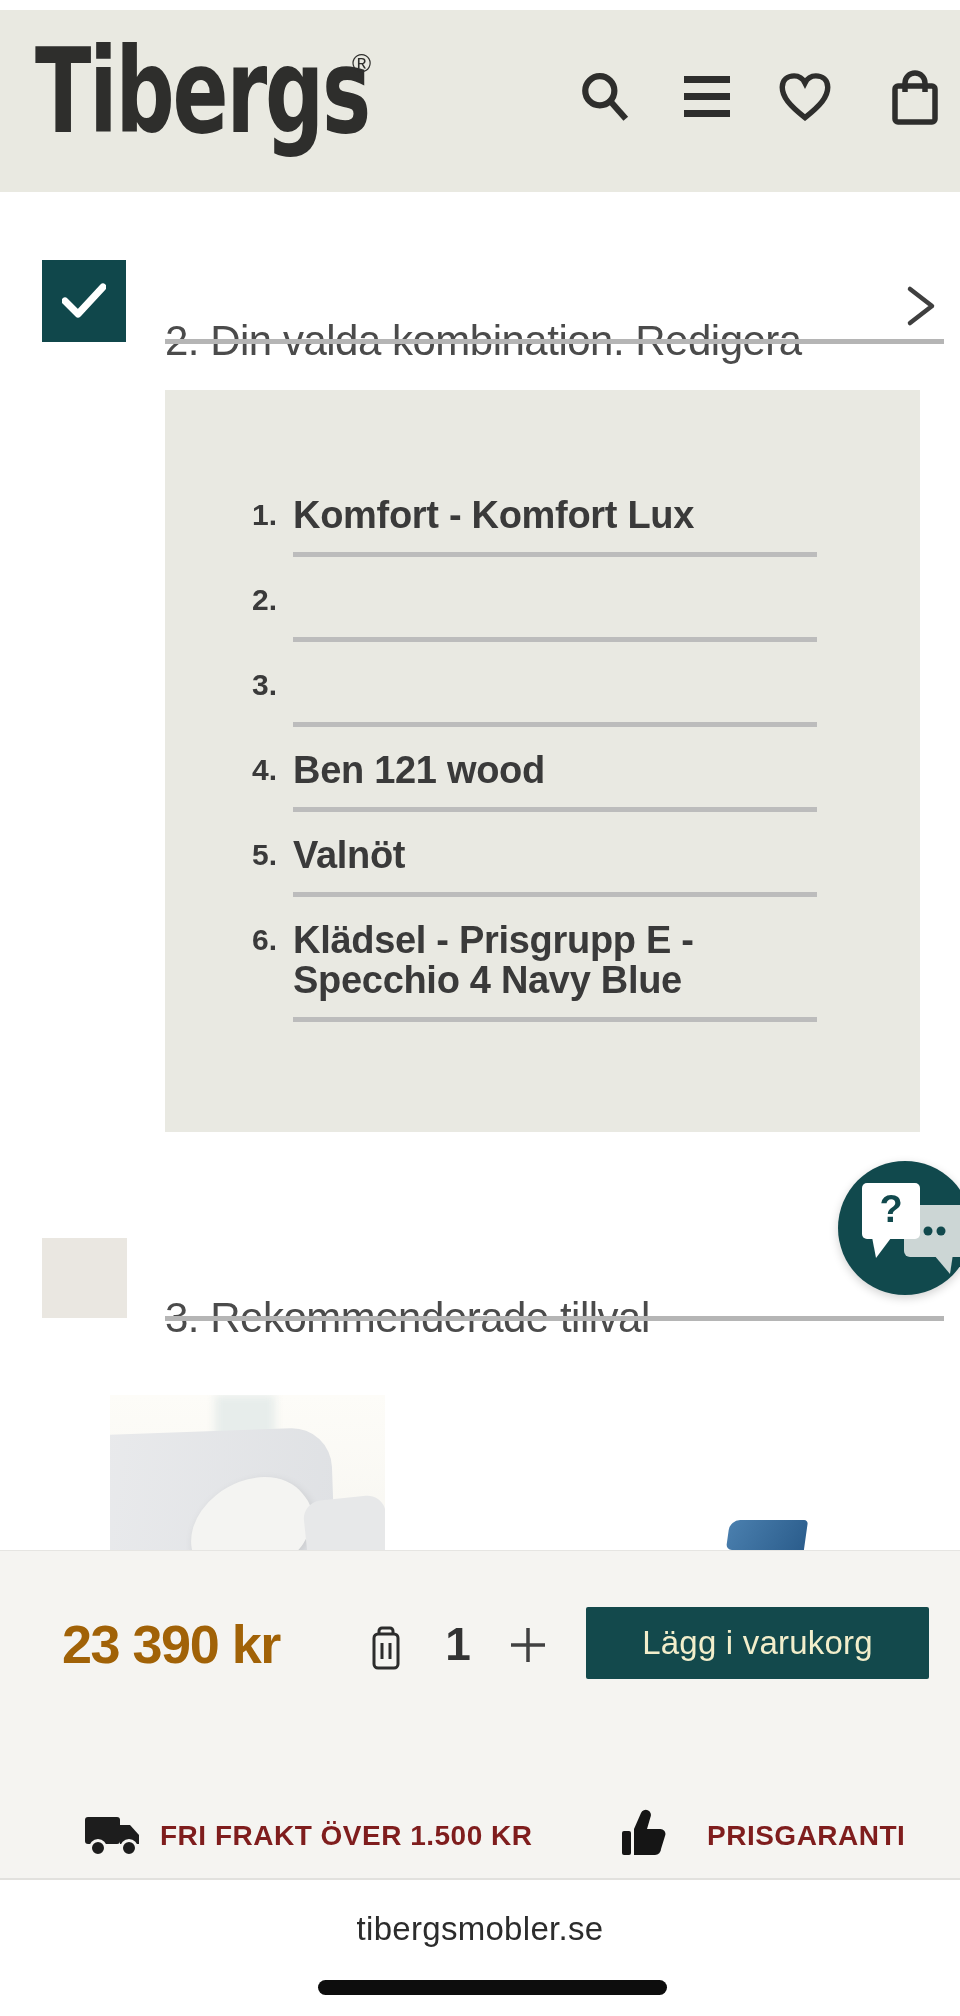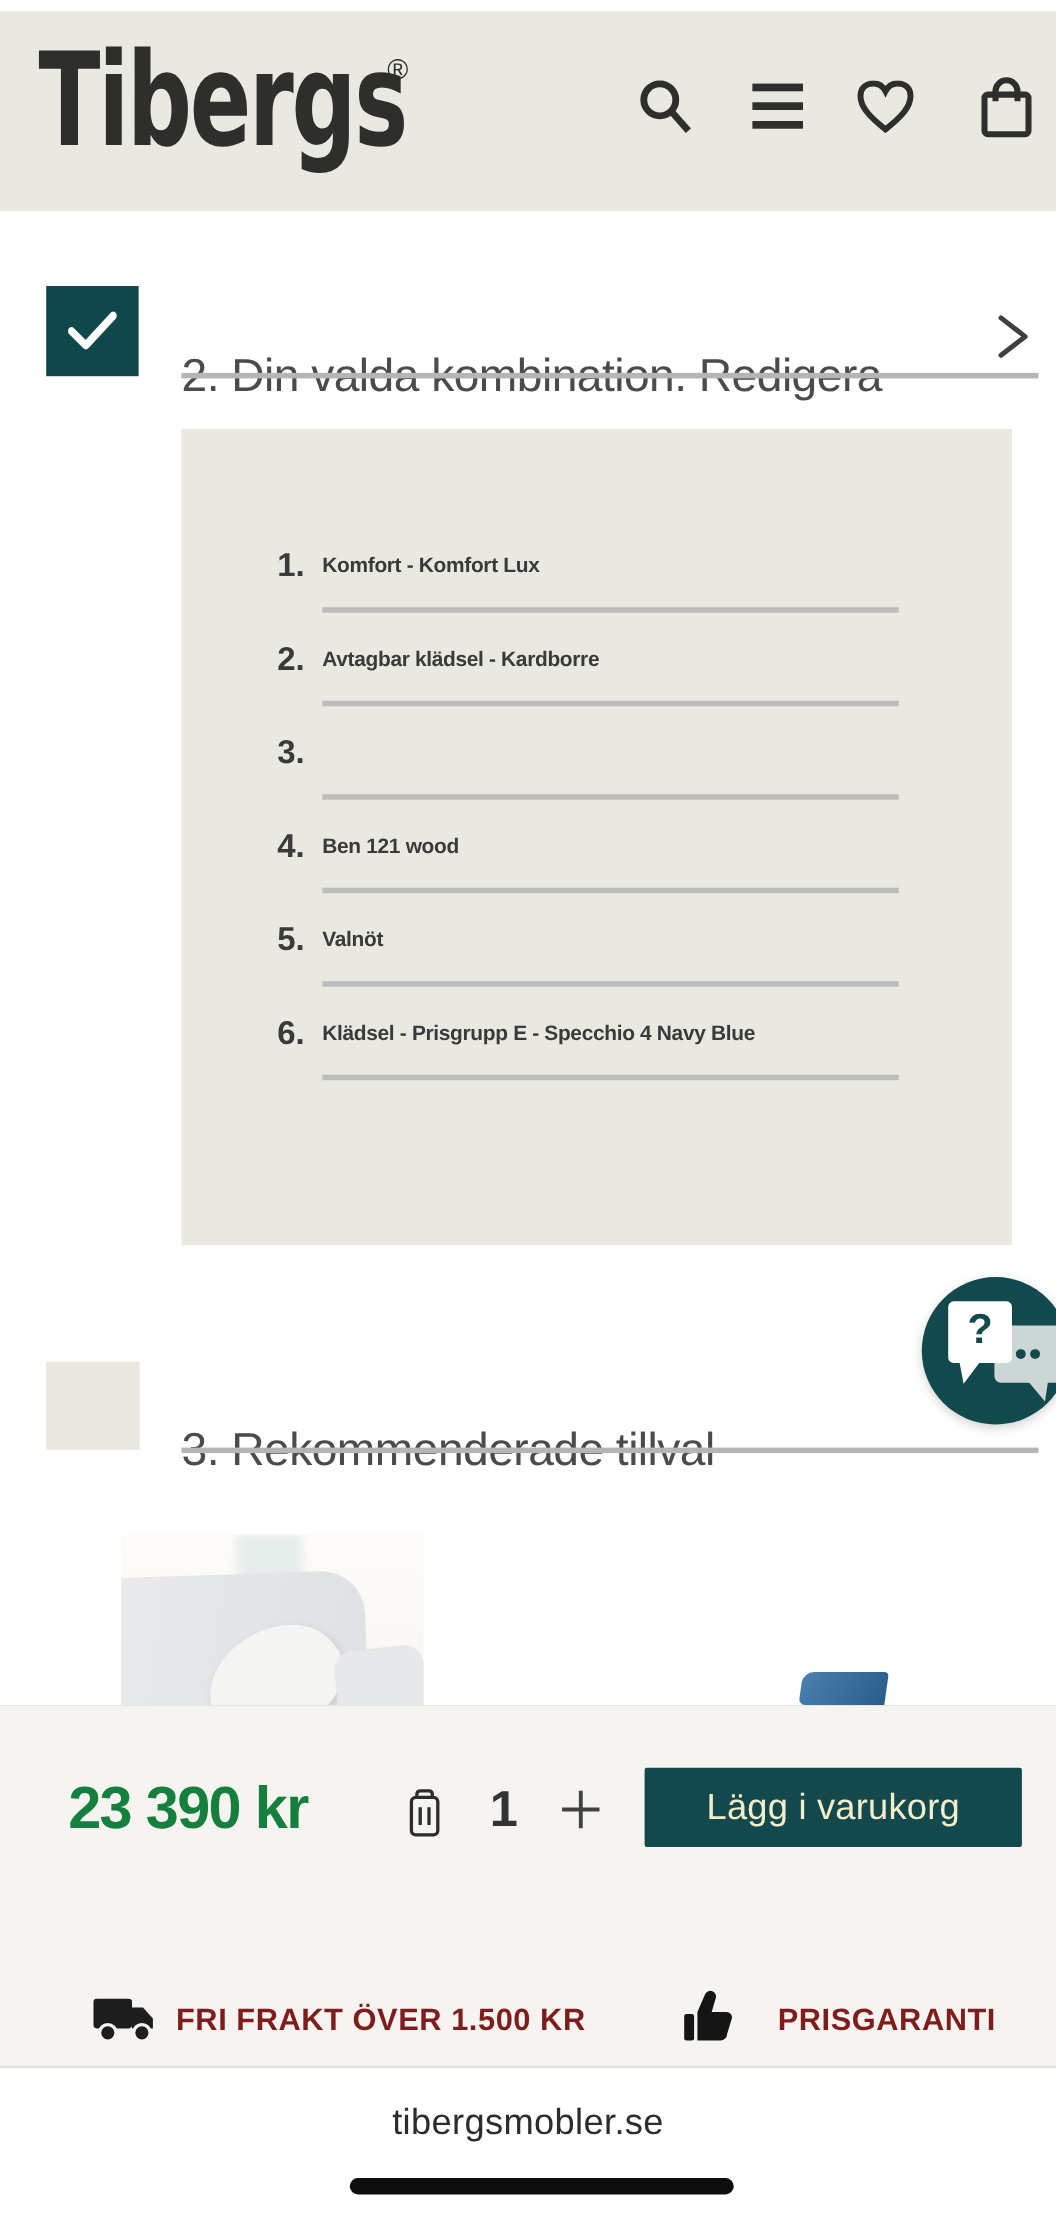--- a/index.html
+++ b/index.html
@@ -27,21 +27,21 @@
   .chevron{left:904px;top:284px;width:34px;height:44px;cursor:pointer;}
   .sec-underline{left:165px;width:779px;height:5px;background:#b5b5b5;}
   .u2{top:339px;} .u3{top:1316px;}
 
   
   .panel{left:165px;top:390px;width:755px;height:742px;background:#e9e9e2;
          padding:105px 0 0 87px;}
   .panel ol{list-style:none;margin:0;padding:0;}
   .panel .row{display:flex;}
   .panel .num{width:41px;flex:0 0 41px;font-size:30px;line-height:40px;font-weight:700;color:#3a3a3a;}
-  .panel .lbl{width:505px;font-size:19px;line-height:40px;font-weight:700;color:#3a3a3a;letter-spacing:-0.3px;}
+  .panel .lbl{width:505px;font-size:38px;line-height:40px;font-weight:700;color:#3a3a3a;letter-spacing:-0.3px;}
   .panel .idiv{width:524px;height:5px;background:#bcbcbc;margin:17px 0 23px 41px;}
 
   
   .fab{left:838px;top:1161px;width:134px;height:134px;border-radius:50%;background:#11494d;
        box-shadow:0 3px 10px rgba(0,0,0,0.18);cursor:pointer;}
   .fab svg{position:absolute;left:0;top:0;}
   .fab .q{position:absolute;left:24px;top:26px;width:58px;text-align:center;
           font-size:38px;font-weight:700;color:#11494d;line-height:44px;}
 
   
@@ -54,21 +54,21 @@
   .photo .pillow-white{position:absolute;left:78px;top:86px;width:125px;height:95px;background:#f4f4f2;
         border-radius:45% 55% 40% 50%;transform:rotate(-38deg);box-shadow:0 4px 10px rgba(0,0,0,0.10);}
   .photo .pillow-small{position:absolute;left:195px;top:103px;width:82px;height:60px;background:#e7e8e9;
         border-radius:18px 18px 0 0;transform:rotate(-6deg);}
   .photo .blue-item{position:absolute;left:728px;top:130px;width:78px;height:30px;
         background:linear-gradient(115deg,#4a7fae,#2b5d8c);border-radius:10px 4px 0 6px;transform:skewX(-8deg);}
 
   
   .cartbar{left:0;top:1550px;width:960px;height:330px;background:#f5f4f1;
         border-top:1px solid #e6e5e2;border-bottom:2px solid #e2e1de;}
-  .price{left:62px;top:64px;font-size:54px;line-height:58px;font-weight:700;color:#15803d;letter-spacing:-1.5px;}
+  .price{left:62px;top:64px;font-size:54px;line-height:58px;font-weight:700;color:#a16207;letter-spacing:-1.5px;}
   .trash{left:362px;top:70px;width:48px;height:54px;display:flex;align-items:center;justify-content:center;cursor:pointer;}
   .qty{left:438px;top:66px;width:40px;text-align:center;font-size:46px;line-height:54px;font-weight:600;color:#333;}
   .plus{left:508px;top:74px;width:40px;height:40px;display:flex;align-items:center;justify-content:center;cursor:pointer;}
   .addbtn{left:586px;top:56px;width:343px;height:72px;background:#13494c;border:none;border-radius:2px;
         display:flex;align-items:center;justify-content:center;cursor:pointer;
         font-family:"Liberation Sans",sans-serif;font-size:33px;color:#f2eecb;letter-spacing:0.2px;}
   .usp-icon{display:flex;align-items:center;justify-content:center;}
   .usp-truck{left:84px;top:262px;width:60px;height:44px;}
   .usp-thumb{left:620px;top:256px;width:48px;height:52px;}
   .usp-label{top:268px;font-size:28px;line-height:34px;font-weight:700;color:#7f1d1d;letter-spacing:0.5px;white-space:nowrap;}
@@ -132,21 +132,20 @@
       <li>
         <div class="row">
             <span class="num">1.</span>
             <span class="lbl">Komfort - Komfort Lux</span>
           </div>
         <div class="idiv"></div>
       </li>
       <li>
         <div class="row">
             <span class="num">2.</span>
-            <span class="lbl">Avtagbar klädsel - Kardborre</span>
           </div>
         <div class="idiv"></div>
       </li>
       <li>
         <div class="row">
             <span class="num">3.</span>
           </div>
         <div class="idiv"></div>
       </li>
       <li>

